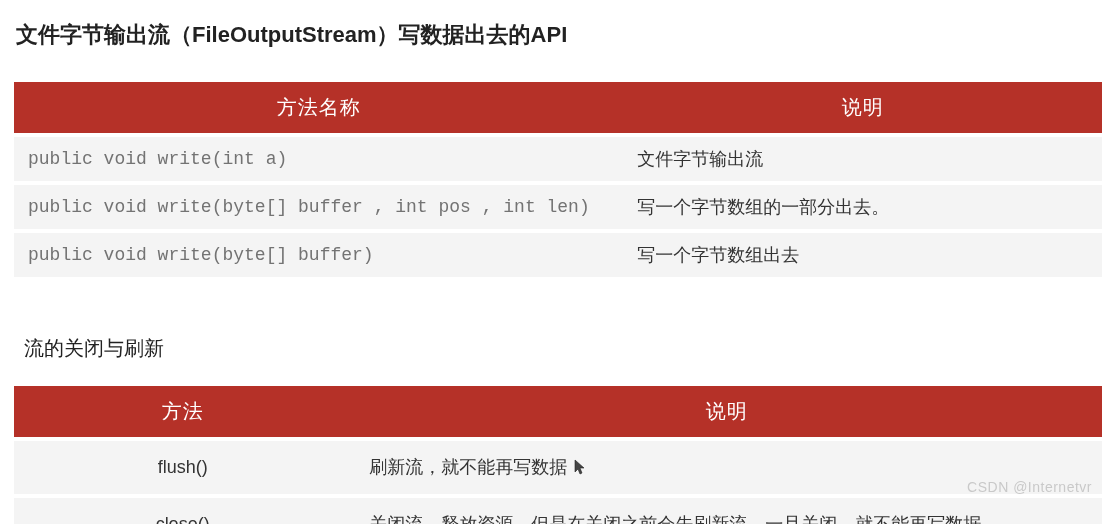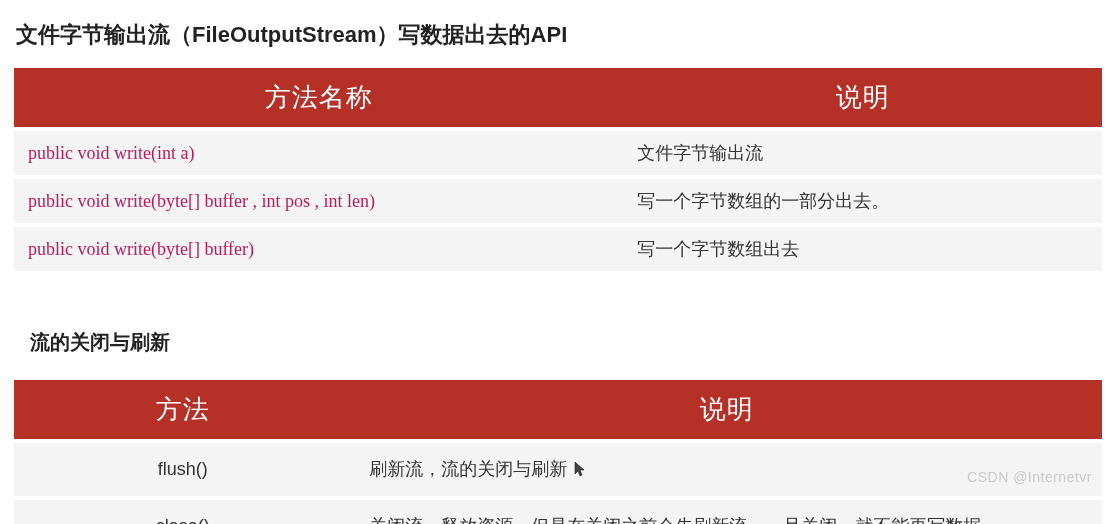--- a/index.html
+++ b/index.html
@@ -7,72 +7,72 @@
       font-family: "Microsoft YaHei", "PingFang SC", Arial, sans-serif;
       background: #fff;
       padding: 20px 14px;
       width: 1116px;
       color: #222;
     }
     .section-title {
       font-size: 22px;
       font-weight: 700;
       color: #222;
-      margin-bottom: 14px;
+      margin-bottom: 28px;
       margin-left: 2px;
     }
     .subsection-title {
       font-size: 20px;
-      font-weight: 700;
+      font-weight: 400;
       color: #222;
       margin-top: 54px;
       margin-bottom: 20px;
-      margin-left: 16px;
+      margin-left: 10px;
     }
     table {
       width: 100%;
       border-collapse: separate;
       border-spacing: 0 4px;
     }
     thead th {
       background: #b53128;
       color: #fff;
       font-weight: 400;
-      font-size: 26px;
+      font-size: 20px;
       padding: 12px 24px;
       text-align: center;
       letter-spacing: 1px;
     }
     tbody td {
       background: #f4f4f4;
       font-size: 18px;
       padding: 10px 14px;
       color: #333;
     }
     .table1 thead th:first-child { width: 56%; }
     .table1 thead th:last-child { width: 44%; }
     .table1 tbody td:first-child {
-      font-family: Liberation Serif, serif;
+      font-family: Liberation Mono, monospace;
       font-size: 18px;
-      color: #be185d;
+      color: #737373;
     }
     .table2 thead th:first-child { width: 31%; }
     .table2 thead th:last-child { width: 69%; }
     .table2 tbody td {
       padding: 14px 18px;
       font-size: 18px;
     }
     .table2 tbody td:first-child {
       text-align: center;
       font-family: Arial, sans-serif;
     }
     .watermark {
       position: absolute;
       right: 24px;
-      top: 469px;
+      top: 479px;
       font-size: 14px;
       color: rgba(120,120,120,0.35);
       font-family: Arial, sans-serif;
       pointer-events: none;
       letter-spacing: 0.5px;
     }
     .cursor-icon {
       display: inline-block;
       vertical-align: -2px;
       margin-left: 2px;
@@ -112,21 +112,21 @@
   <thead>
     <tr>
       <th>方法</th>
       <th>说明</th>
     </tr>
   </thead>
   <tbody>
     <tr>
       <td>flush()</td>
       <td>
-        <span>刷新流，流的关闭与刷新</span>
+        <span>刷新流，就不能再写数据</span>
         <span class="cursor-icon">
           <svg width="12" height="16" viewBox="0 0 12 16">
               <path d="M1 1 L1 13 L4 10 L6 15 L8 14 L6 9 L10 9 Z" fill="#444" stroke="#222" stroke-width="0.6"></path>
             </svg>
         </span>
       </td>
     </tr>
     <tr>
       <td>close()</td>
       <td>关闭流，释放资源，但是在关闭之前会先刷新流。一旦关闭，就不能再写数据</td>

